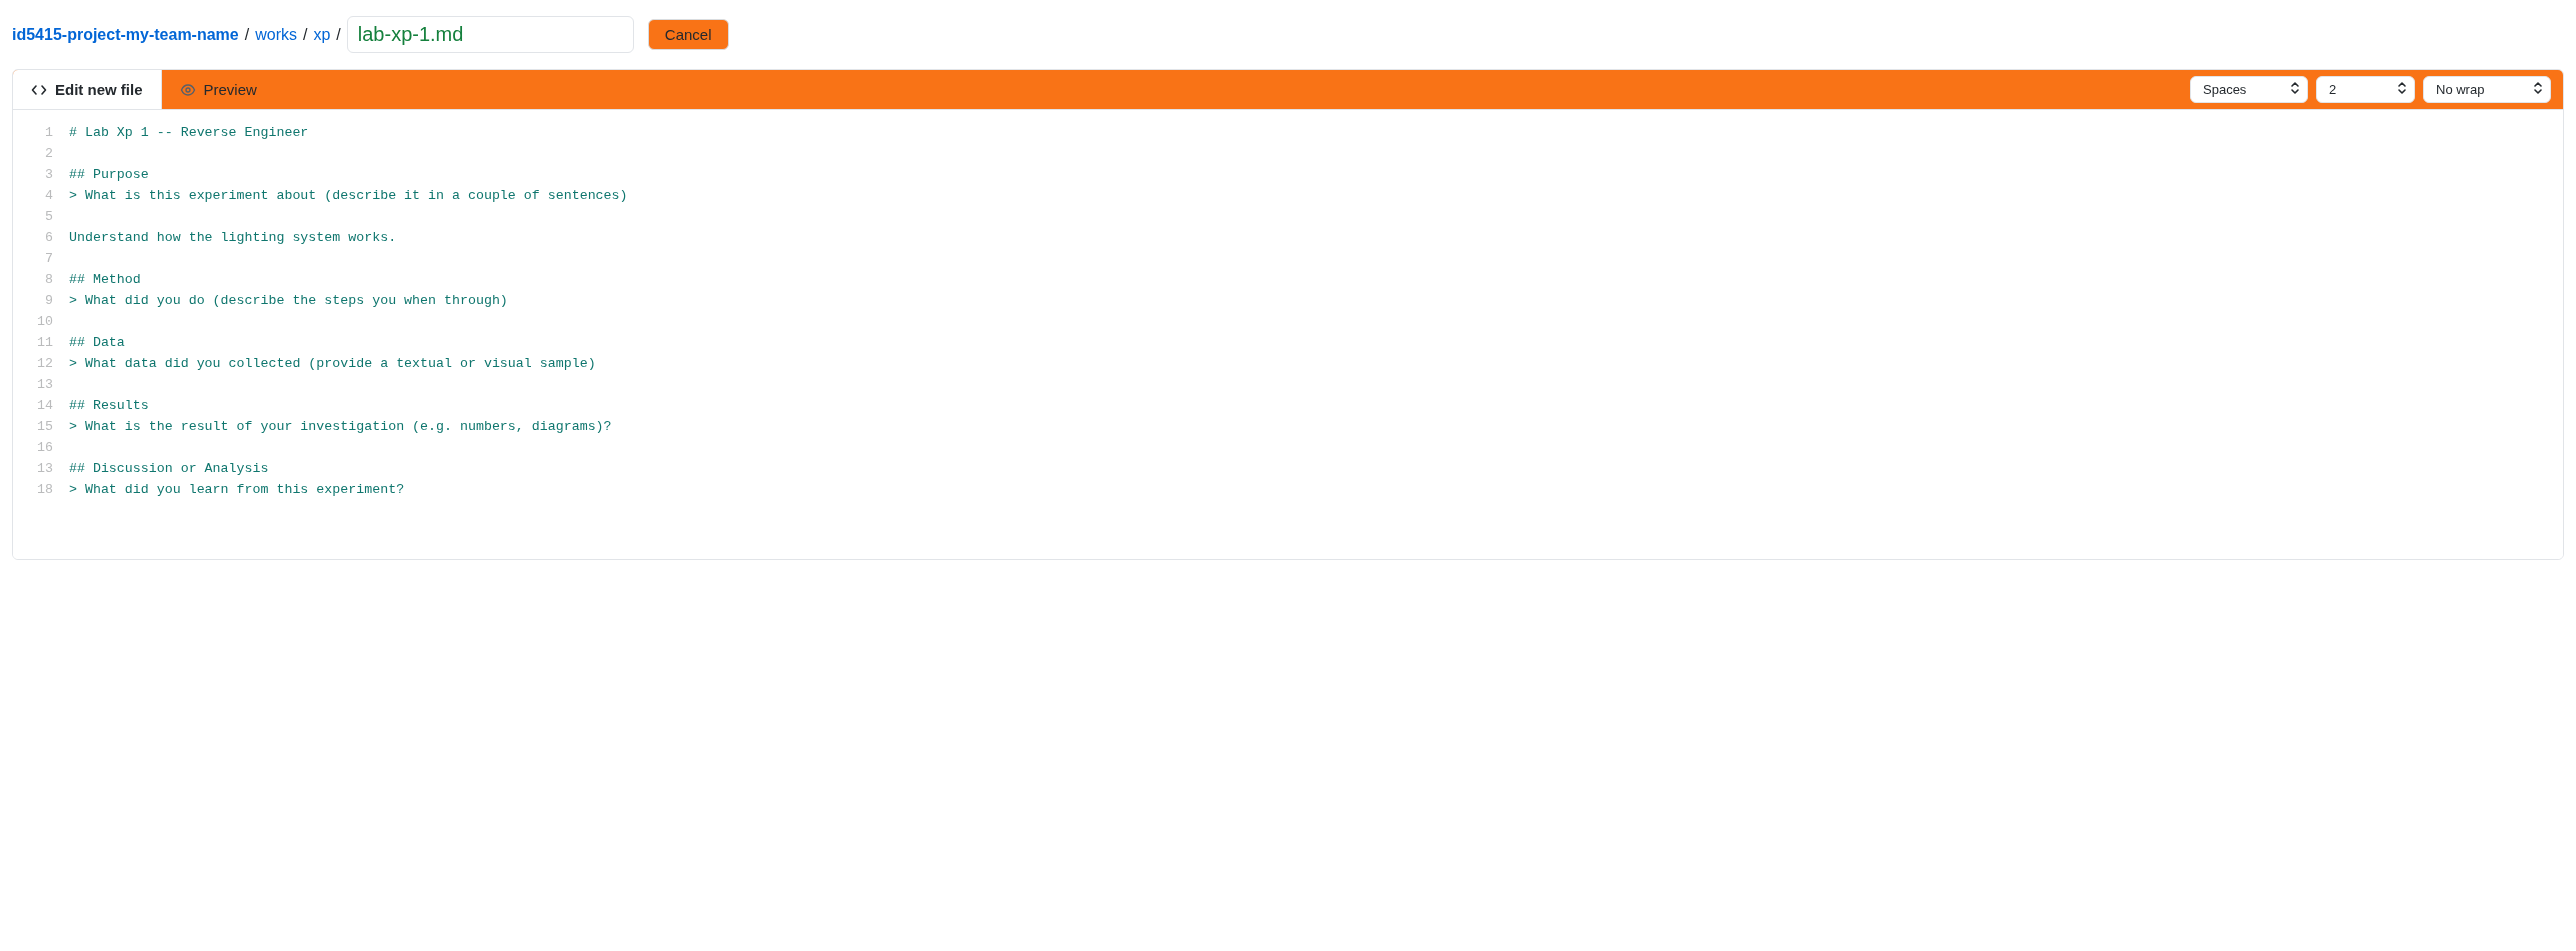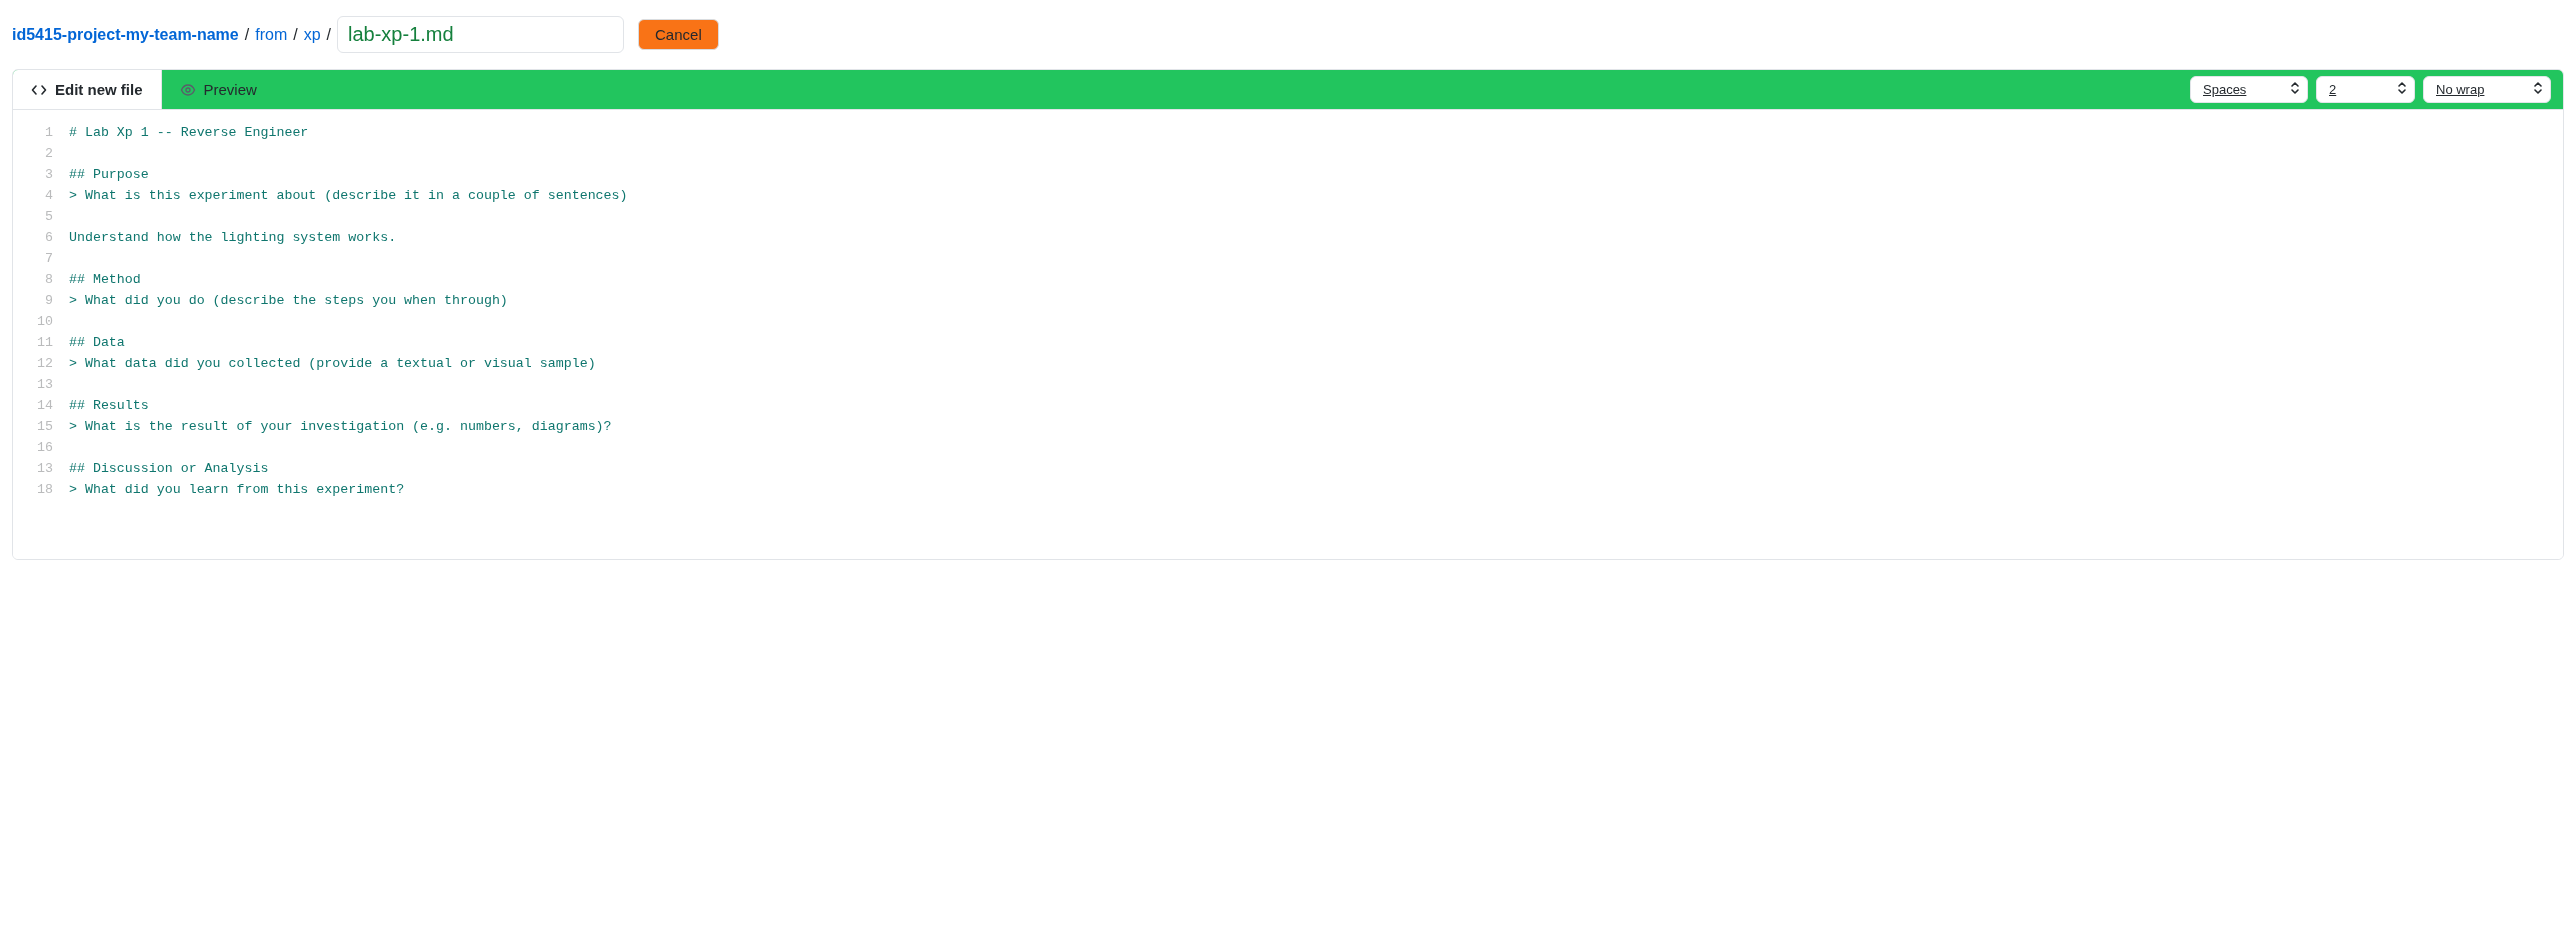--- a/index.html
+++ b/index.html
@@ -49,21 +49,21 @@
   .editor-box {
     border: 1px solid #e1e4e8;
     border-radius: 6px;
     overflow: hidden;
   }
 
   
   .tab-bar {
     display: flex;
     align-items: stretch;
-    background: #22c55e;
+    background: #f97316;
     border-bottom: 1px solid #e1e4e8;
   }
   .tab {
     display: flex;
     align-items: center;
     gap: 8px;
     padding: 11px 18px;
     font-size: 15px;
     color: #24292e;
     cursor: pointer;
@@ -73,21 +73,20 @@
     border-right: 1px solid #e1e4e8;
     font-weight: 600;
   }
   .tab svg { display: block; }
   .tab-spacer { flex: 1; }
   .tab-selects {
     display: flex;
     align-items: center;
     gap: 8px;
     padding: 0 12px;
-    text-decoration: underline;
   }
   .select-wrap {
     position: relative;
     display: flex;
     align-items: center;
   }
   .editor-select {
     appearance: none;
     font-size: 13px;
     padding: 5px 28px 5px 12px;
@@ -126,21 +125,21 @@
     overflow-x: auto;
   }
   .code-lines div { min-height: 21px; }
 </style>
 </head>
 <body>
 
 <div class="breadcrumb-row">
   <span class="breadcrumb-link bold">id5415-project-my-team-name</span>
   <span class="breadcrumb-sep">/</span>
-  <span class="breadcrumb-link">from</span>
+  <span class="breadcrumb-link">works</span>
   <span class="breadcrumb-sep">/</span>
   <span class="breadcrumb-link">xp</span>
   <span class="breadcrumb-sep">/</span>
   <input class="filename-input" value="lab-xp-1.md" style="">
   <button class="cancel-btn">Cancel</button>
 </div>
 
 <div class="editor-box">
 
   <div class="tab-bar">

